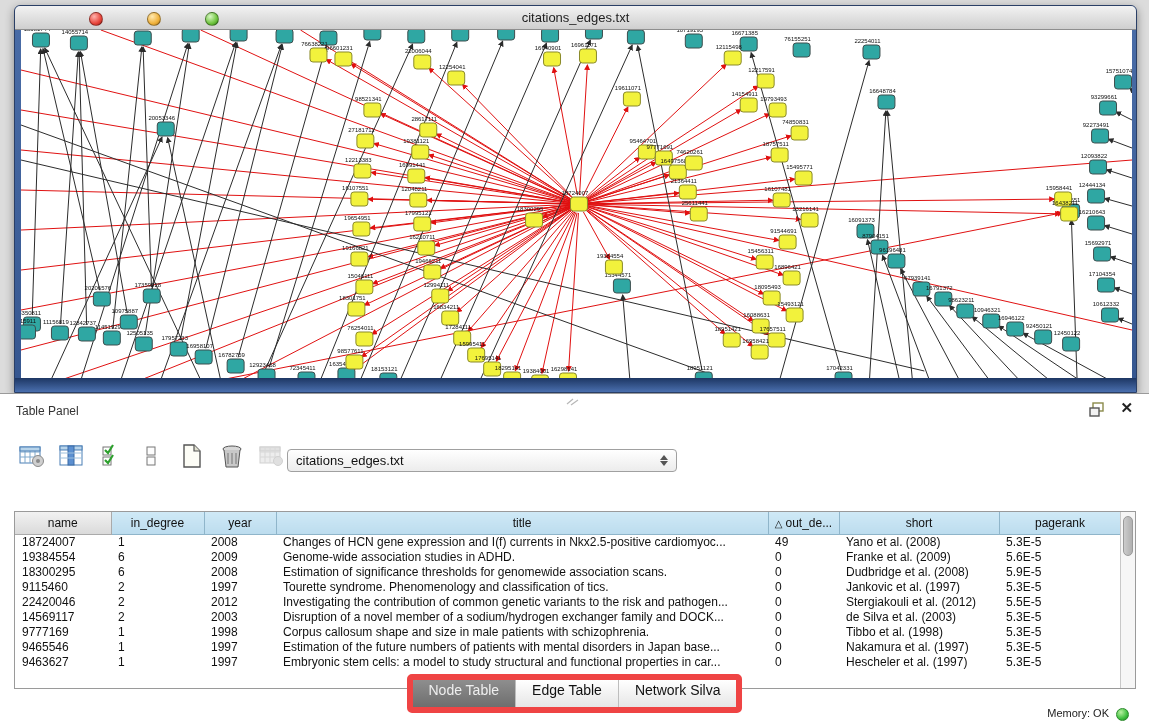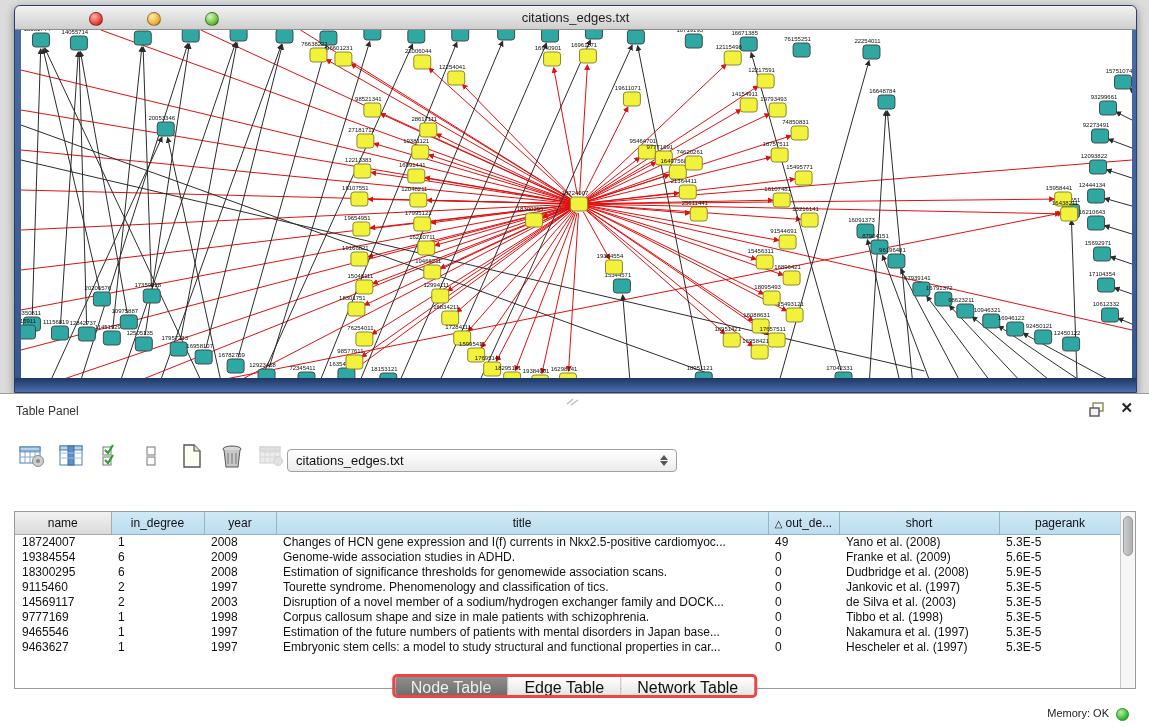--- a/index.html
+++ b/index.html
@@ -52,22 +52,22 @@
     border-bottom:1px solid #8fb5ca; overflow:hidden; white-space:nowrap; cursor:pointer; }
   .grid th.first { background:linear-gradient(180deg,#f2f2f2,#dadada); border-right:1px solid #aaa;
     border-bottom:1px solid #aaa; }
   .grid td { height:15px; font-size:12px; color:#111; padding:0 0 0 7px; white-space:nowrap;
     overflow:hidden; }
   .sort-arrow { font-size:10px; margin-right:3px; }
   .vscroll { width:15px; background:#f6f6f6; border-left:1px solid #c8c8c8; position:relative; }
   .vthumb { position:absolute; left:2px; top:4px; width:10px; height:40px; border-radius:5px;
     background:linear-gradient(90deg,#cccccc,#b0b0b0); border:1px solid #9a9a9a; cursor:pointer; }
 
-  .seg-tabs { position:absolute; left:50%; transform:translateX(-50%); top:280px; height:24px;
-    display:flex; border:3px solid #ef4444; border-radius:5px; overflow:hidden; font-size:16px; }
+  .seg-tabs { position:absolute; left:50%; transform:translateX(-50%); top:280px; height:39px;
+    display:flex; border:6px solid #ef4444; border-radius:5px; overflow:hidden; font-size:14px; }
   .seg { padding:2px 16px 0; cursor:pointer; }
   .seg.sel { background:linear-gradient(180deg,#8e8e8e,#6e6e6e); color:#efefef; }
   .seg.unsel { background:linear-gradient(180deg,#ffffff,#e6e6e6); color:#111; border-left:1px solid #bdbdbd; }
 
   .statusbar { position:absolute; left:8px; right:0; bottom:0; height:27px; }
   .mem-label { position:absolute; right:40px; bottom:8px; font-size:11px; color:#222; }
   .mem-dot { position:absolute; right:20px; bottom:6px; width:13px; height:13px; border-radius:50%;
     border:1px solid #2a8a2a; background:radial-gradient(circle at 35% 30%, #b8f0a0, #3fbf3f 60%, #1d7d1d);
     cursor:pointer; }
 </style>
@@ -826,20 +826,29 @@
             <tr>
               <td>9115460</td>
               <td>2</td>
               <td>1997</td>
               <td>Tourette syndrome. Phenomenology and classification of tics.</td>
               <td>0</td>
               <td>Jankovic et al. (1997)</td>
               <td>5.3E-5</td>
             </tr>
             <tr>
+              <td>22420046</td>
+              <td>2</td>
+              <td>2012</td>
+              <td>Investigating the contribution of common genetic variants to the risk and pathogen...</td>
+              <td>0</td>
+              <td>Stergiakouli et al. (2012)</td>
+              <td>5.5E-5</td>
+            </tr>
+            <tr>
               <td>14569117</td>
               <td>2</td>
               <td>2003</td>
               <td>Disruption of a novel member of a sodium/hydrogen exchanger family and DOCK...</td>
               <td>0</td>
               <td>de Silva et al. (2003)</td>
               <td>5.3E-5</td>
             </tr>
             <tr>
               <td>9777169</td>
@@ -872,20 +881,20 @@
       </table>
     </div>
     <div class="vscroll">
       <div class="vthumb"></div>
     </div>
   </div>
 
   <div class="seg-tabs" id="seg-tabs">
       <div class="seg sel">Node Table</div>
       <div class="seg unsel">Edge Table</div>
-      <div class="seg unsel">Network Table</div>
+      <div class="seg unsel">Network Silva</div>
     </div>
 
   <div class="statusbar">
     <span class="mem-label">Memory: OK</span>
     <span class="mem-dot"></span>
   </div>
 </div>
 
 </body></html>

